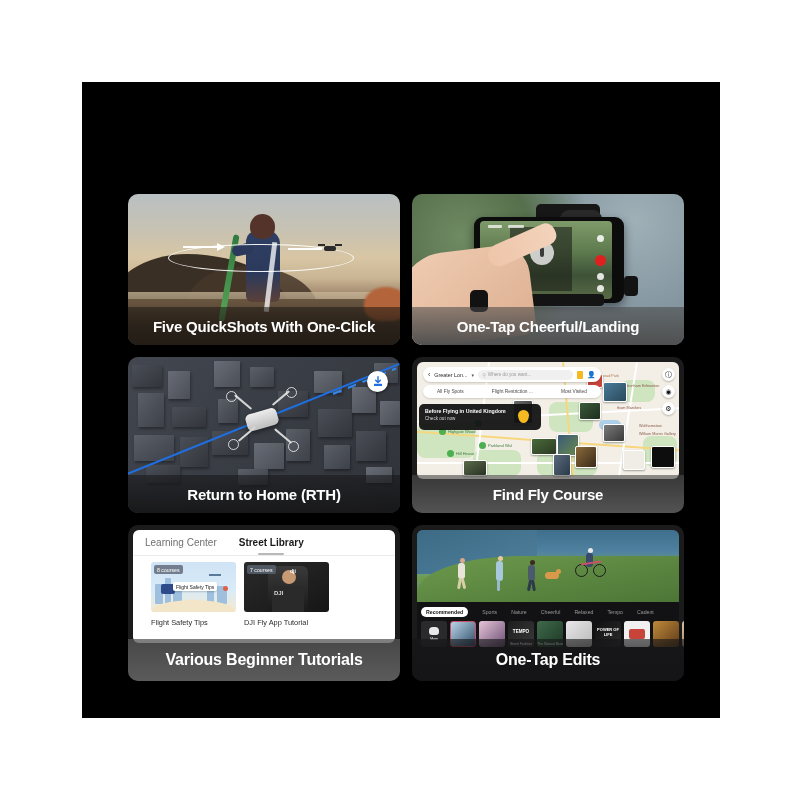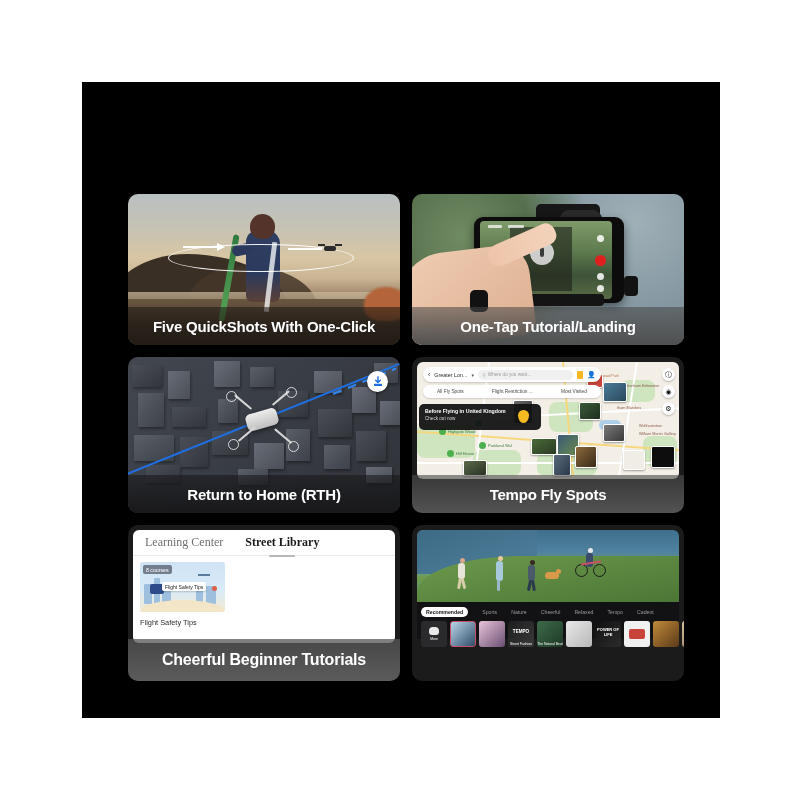--- a/index.html
+++ b/index.html
@@ -328,28 +328,28 @@
   
   .tut-bg {
     position: absolute; left: 5px; top: 5px; right: 5px; bottom: 38px;
     background: #ffffff; border-radius: 6px; overflow: hidden;
   }
   .tut-tabs {
     position: absolute; left: 0; top: 0; right: 0; height: 26px;
     display: flex; align-items: center; gap: 22px; padding-left: 12px;
     border-bottom: 1px solid #ebebeb;
   }
-  .tut-tab { font-size: 12px; color: #6f6f6f; position: relative; font-family: Liberation Serif, serif; }
+  .tut-tab { font-size: 10px; color: #6f6f6f; position: relative; }
   .tut-tab.active { color: #1a1a1a; font-weight: 600; }
   .tut-tab.active::after {
     content: ""; position: absolute; left: 50%; transform: translateX(-50%);
     bottom: -7px; width: 26px; height: 2px; background: #b8b8b8; border-radius: 1px;
   }
   .tut-row {
-    position: absolute; left: 7px; top: 32px; right: 0;
+    position: absolute; left: 18px; top: 32px; right: 0;
     display: flex; gap: 8px;
   }
   .tut-card { width: 85px; }
   .tut-thumb {
     position: relative; width: 85px; height: 50px;
     border-radius: 3px; overflow: hidden;
   }
   .tut-badge {
     position: absolute; left: 3px; top: 3px;
     background: rgba(90,100,115,.8); color: #fff;
@@ -474,21 +474,21 @@
           <div class="t2-dot" style="top:14px;"></div>
           <div class="t2-dot" style="top:52px;"></div>
           <div class="t2-dot" style="top:64px;"></div>
         </div>
         <div class="t2-mount-bot"></div>
         <div class="t2-stick2"></div>
         <div class="t2-hand"></div>
         <div class="t2-stick"></div>
         <div class="t2-finger"></div>
       </div>
-      <div class="card-label lbl-gray">One-Tap Tutorial/Landing</div>
+      <div class="card-label lbl-gray">One-Tap Cheerful/Landing</div>
     </div>
 
     <div class="card tall">
       <div class="card-media">
         <div class="rth-bg"></div>
         <div class="blk d" style="left:4px;  top:8px;   width:30px; height:22px;"></div>
         <div class="blk" style="left:10px; top:36px;  width:26px; height:34px;"></div>
         <div class="blk l" style="left:40px; top:14px;  width:22px; height:28px;"></div>
         <div class="blk d" style="left:44px; top:50px;  width:34px; height:20px;"></div>
         <div class="blk" style="left:6px;  top:78px;  width:40px; height:26px;"></div>
@@ -608,21 +608,21 @@
             <span style="font-size:7px;color:#111;">ⓘ</span>
           </div>
           <div class="map-ctrl" style="top:23px;">
             <span style="font-size:7px;color:#111;">◉</span>
           </div>
           <div class="map-ctrl" style="top:40px;">
             <span style="font-size:7px;color:#111;">⚙</span>
           </div>
         </div>
       </div>
-      <div class="card-label lbl-spots">Tempo Fly Spots</div>
+      <div class="card-label lbl-spots">Find Fly Course</div>
     </div>
 
     <div class="card tall">
       <div class="card-media">
         <div class="tut-bg">
           <div class="tut-tabs">
             <span class="tut-tab">Learning Center</span>
             <span class="tut-tab active">Street Library</span>
           </div>
 
@@ -639,25 +639,36 @@
                 <div style="position:absolute;left:10px;top:22px;width:14px;height:10px;background:#2d4a8a;border-radius:2px;"></div>
                 <div style="position:absolute;left:58px;top:12px;width:12px;height:2px;background:#5a7a9a;"></div>
                 <div style="position:absolute;right:8px;top:24px;width:5px;height:5px;border-radius:50%;background:#e0604a;"></div>
                 <div class="tag-white" style="left:22px;top:20px;">Flight Safety Tips</div>
                 <div class="tut-badge">8 courses</div>
               </div>
               <div class="tut-title">Flight Safety Tips</div>
             </div>
 
 
+            <div class="tut-card">
+              <div class="tut-thumb t5c">
+                <div style="position:absolute;left:24px;top:4px;width:40px;height:46px;background:linear-gradient(to bottom,#3a3a3a,#1a1a1a);border-radius:6px 6px 0 0;"></div>
+                <div style="position:absolute;left:38px;top:8px;width:14px;height:14px;border-radius:50%;background:#c89a74;"></div>
+                <div style="position:absolute;left:28px;top:24px;width:32px;height:26px;background:#2a2a2a;"></div>
+                <div style="position:absolute;left:30px;top:28px;font-size:6px;color:#d8d8d8;font-weight:bold;">DJI</div>
+                <div style="position:absolute;left:46px;top:6px;font-size:5px;color:#fff;font-weight:bold;">dji</div>
+                <div class="tut-badge">7 courses</div>
+              </div>
+              <div class="tut-title">DJI Fly App Tutorial</div>
+            </div>
 
           </div>
         </div>
       </div>
-      <div class="card-label lbl-tut">Cheerful Beginner Tutorials</div>
+      <div class="card-label lbl-tut">Various Beginner Tutorials</div>
     </div>
 
     <div class="card tall">
       <div class="card-media">
         <div class="e6-sky">
           <div class="e6-sea"></div>
           <div class="e6-ridge"></div>
           <div class="e6-grass"></div>
 
           <div class="hiker" style="left:40px; top:28px;">
@@ -735,16 +746,17 @@
             <div class="e6-th" style="background:linear-gradient(to bottom right,#c08a3a,#5c3a18);">
               <span class="e6-th-lbl"></span>
             </div>
             <div class="e6-th" style="background:linear-gradient(to bottom right,#d8c0a0,#8a6a48);">
               <span class="e6-th-lbl"></span>
             </div>
 
           </div>
         </div>
       </div>
+      <div class="card-label lbl-edits">One-Tap Edits</div>
     </div>
 
   </div>
 </div>
 
 </body></html>

